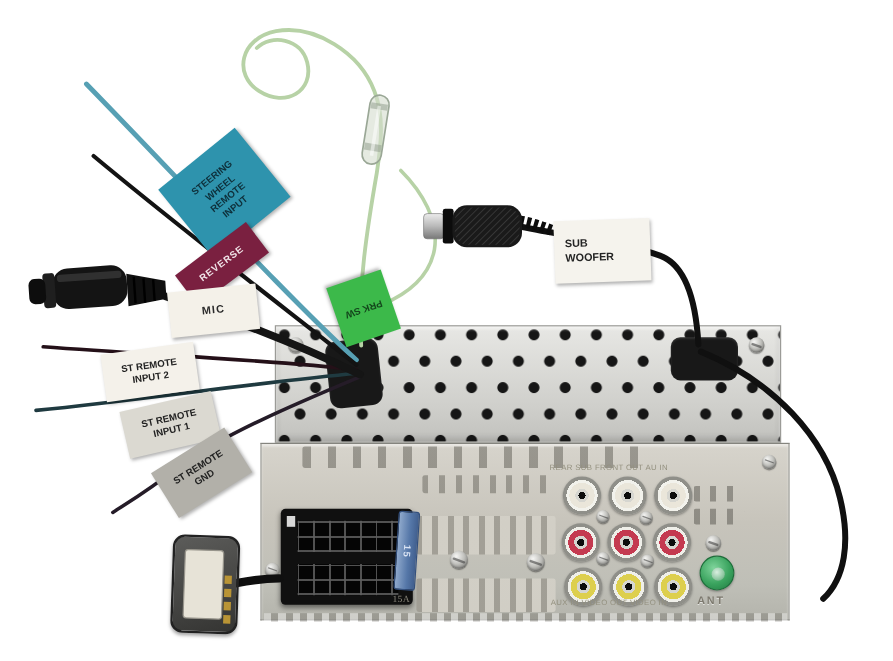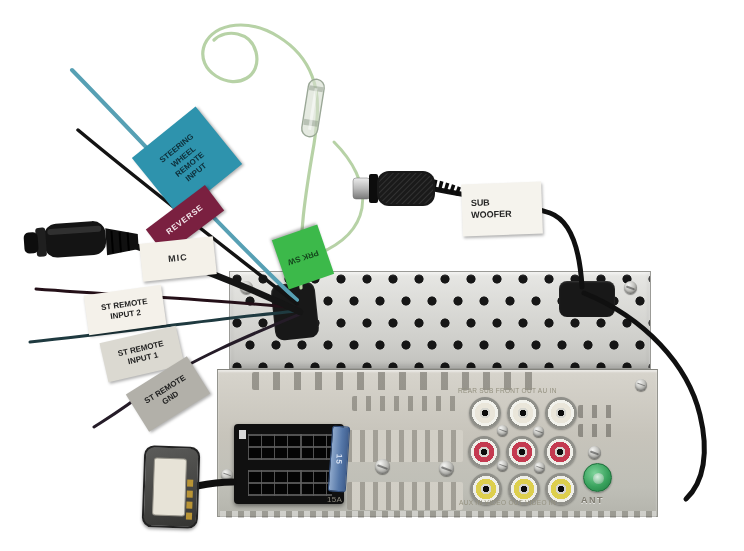--- a/index.html
+++ b/index.html
@@ -46,21 +46,21 @@
       repeating-linear-gradient(0deg,rgba(95,95,95,.85) 0 1.5px,rgba(0,0,0,0) 1.5px 12px);}
   .iso .pins.p1{top:10px;} .iso .pins.p2{top:46px;}
   .iso .dot{position:absolute;left:5px;top:6px;width:7px;height:9px;background:#d8d8d8;}
 
   .fuse{position:absolute;left:330px;top:426px;width:18px;height:66px;z-index:2;
     transform:rotate(4deg);border:1px solid #33507e;border-radius:3px;
     background:linear-gradient(90deg,#8fa9cc,#5577a8 60%,#415f8e);
     display:flex;align-items:center;justify-content:center;}
   .fuse span{writing-mode:vertical-rl;color:#d9e3f3;font-size:8px;font-weight:bold;letter-spacing:1px;}
   .print{position:absolute;z-index:2;color:#93907f;font-size:6.5px;letter-spacing:.3px;white-space:nowrap;}
-  .print.fuseprint{left:327px;top:495px;font-size:8px;color:#8b887d;}
+  .print.fuseprint{left:327px;top:495px;font-size:8px;color:#8b887d;font-family:Liberation Serif, serif;}
   .print.antprint{left:581px;top:495px;font-size:9px;font-weight:bold;color:#7d7a6f;
     letter-spacing:1.5px;text-shadow:0 1px 0 rgba(255,255,255,.6);}
   .print.toprow{left:458px;top:387px;}
   .print.bottomrow{left:459px;top:499px;}
 
   .fins{position:absolute;z-index:1;border-radius:2px;opacity:.92;
     background:repeating-linear-gradient(90deg,#9f9c93 0 5px,#d3d0c7 5px 13px);}
   .fins.f1{left:347px;top:430px;width:116px;height:32px;}
   .fins.f2{left:347px;top:482px;width:116px;height:28px;}
 

